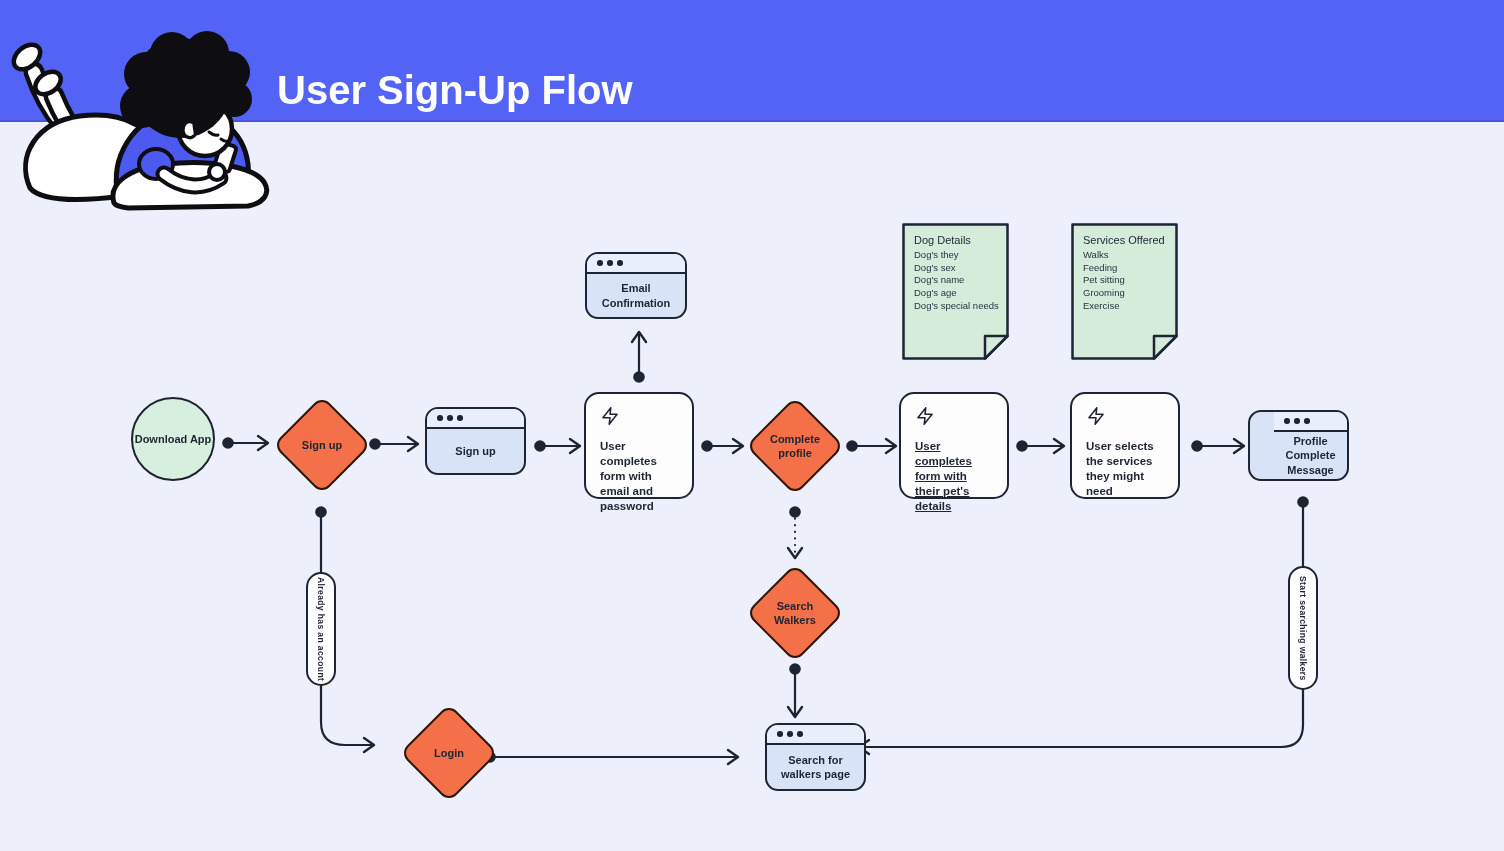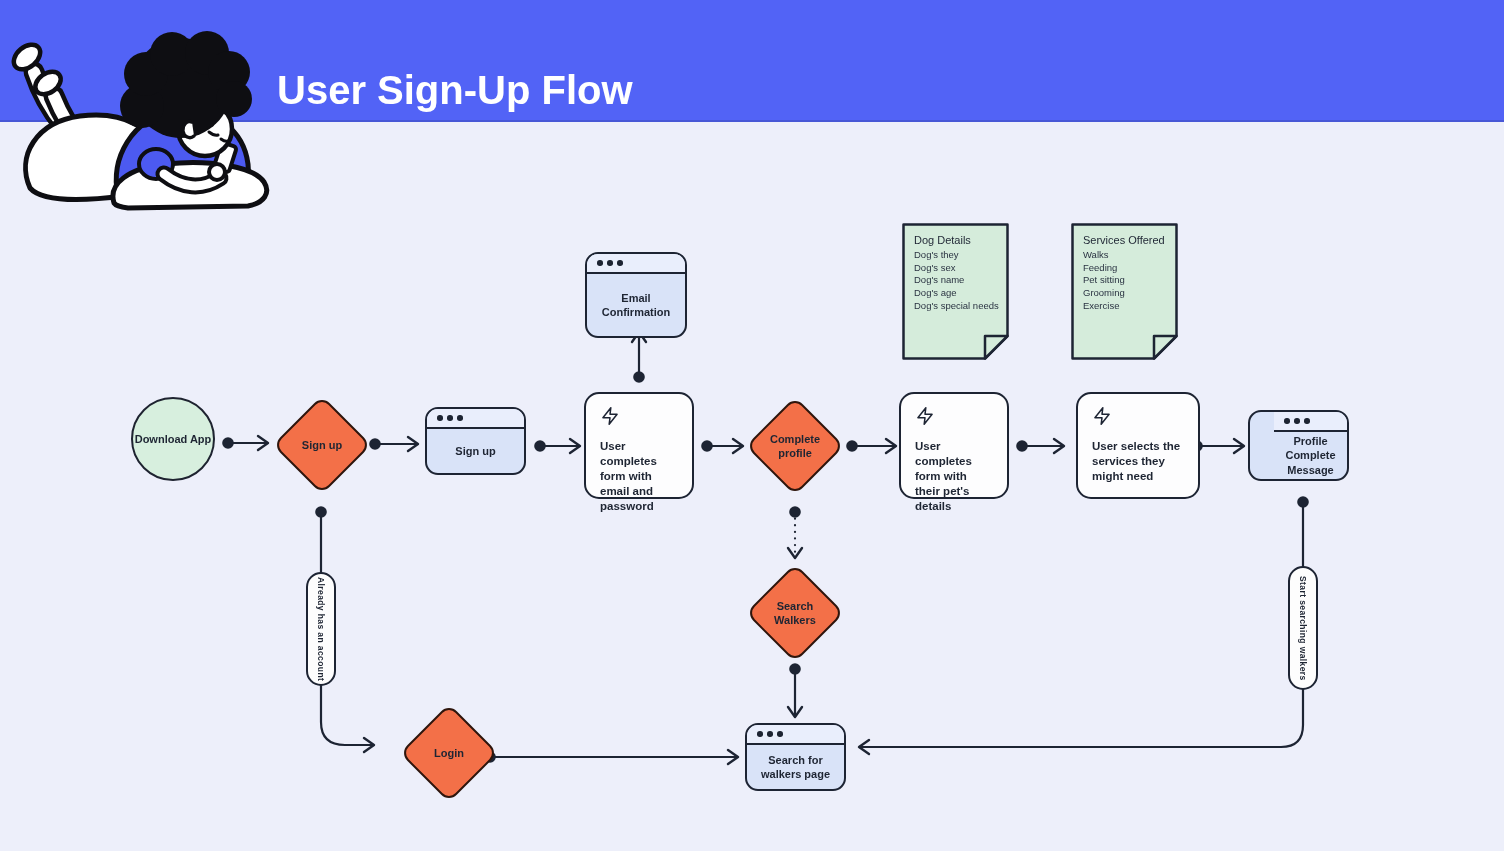--- a/index.html
+++ b/index.html
@@ -176,49 +176,49 @@
 
   <div class="node browser" style="left:425px; top:407px; width:101px; height:68px;">
     <div class="browser-bar">
       <span class="dot"></span>
       <span class="dot"></span>
       <span class="dot"></span>
     </div>
     <div class="browser-body node-label">Sign up</div>
   </div>
 
-  <div class="node browser" style="left:585px; top:252px; width:102px; height:86px;justify-content:flex-end;">
+  <div class="node browser" style="left:585px; top:252px; width:102px; height:67px;justify-content:flex-end;">
     <div class="browser-bar">
       <span class="dot"></span>
       <span class="dot"></span>
       <span class="dot"></span>
     </div>
     <div class="browser-body node-label">Email Confirmation</div>
   </div>
 
   <div class="node diamond" style="left:746px; top:397px;">
     <div class="diamond-shape"></div>
     <div class="diamond-label node-label">Complete profile</div>
   </div>
 
   <div class="node process" style="left:584px; top:392px; width:110px; height:107px;">
     <svg class="zap" width="20" height="20" viewBox="0 0 24 24">
       <path d="M13 2 L3.5 14 H12 L11 22 L20.5 10 H12 L13 2 Z" fill="none" stroke="#1d2433" stroke-width="1.8" stroke-linejoin="round"></path>
     </svg>
     <div class="node-label">User completes form with email and password</div>
   </div>
 
-  <div class="node process" style="left:899px; top:392px; width:110px; height:107px;">
+  <div class="node process" style="left:899px; top:392px; width:110px; height:107px;text-decoration:underline;">
     <svg class="zap" width="20" height="20" viewBox="0 0 24 24">
       <path d="M13 2 L3.5 14 H12 L11 22 L20.5 10 H12 L13 2 Z" fill="none" stroke="#1d2433" stroke-width="1.8" stroke-linejoin="round"></path>
     </svg>
     <div class="node-label">User completes form with their pet's details</div>
   </div>
 
-  <div class="node process" style="left:1070px; top:392px; width:124px; height:107px;margin-left:6px;">
+  <div class="node process" style="left:1070px; top:392px; width:110px; height:107px;">
     <svg class="zap" width="20" height="20" viewBox="0 0 24 24">
       <path d="M13 2 L3.5 14 H12 L11 22 L20.5 10 H12 L13 2 Z" fill="none" stroke="#1d2433" stroke-width="1.8" stroke-linejoin="round"></path>
     </svg>
     <div class="node-label">User selects the services they might need</div>
   </div>
 
   <div class="node browser" style="left:1248px; top:410px; width:101px; height:71px;padding-left:24px;">
     <div class="browser-bar">
       <span class="dot"></span>
       <span class="dot"></span>
@@ -260,21 +260,21 @@
       <div class="note-item">Grooming</div>
       <div class="note-item">Exercise</div>
     </div>
   </div>
 
   <div class="node diamond" style="left:400px; top:704px;">
     <div class="diamond-shape"></div>
     <div class="diamond-label node-label">Login</div>
   </div>
 
-  <div class="node browser" style="left:745px; top:723px; width:101px; height:68px;">
+  <div class="node browser" style="left:765px; top:723px; width:101px; height:68px;">
     <div class="browser-bar">
       <span class="dot"></span>
       <span class="dot"></span>
       <span class="dot"></span>
     </div>
     <div class="browser-body node-label">Search for walkers page</div>
   </div>
 
   <div class="pill" style="left:306px; top:572px; width:30px; height:114px;">Already has an account</div>
   <div class="pill" style="left:1288px; top:566px; width:30px; height:124px;">Start searching walkers</div>

